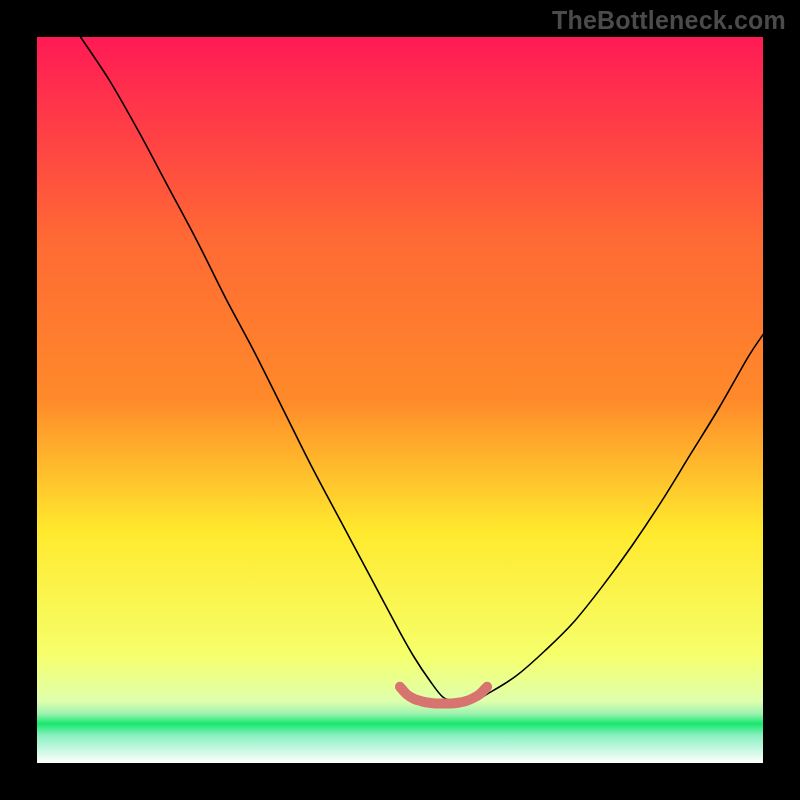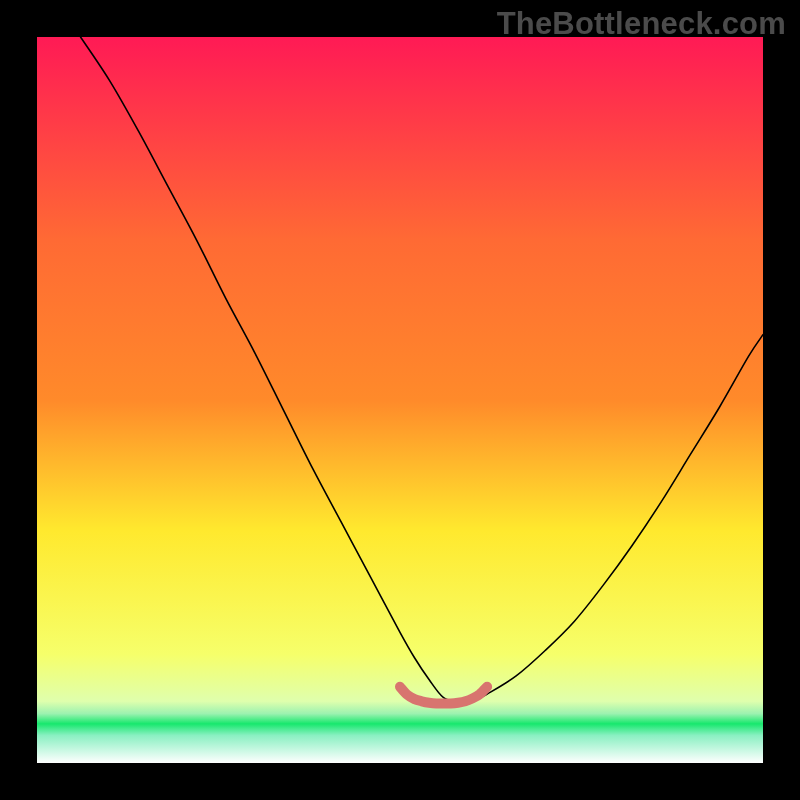--- a/index.html
+++ b/index.html
@@ -15,21 +15,21 @@
     position: relative;
     width: 800px;
     height: 800px;
     background: #000;
   }
   .watermark {
     position: absolute;
     top: 6px;
     right: 14px;
     color: #4b4b4b;
-    font-size: 31px;
+    font-size: 25px;
     font-weight: 600;
     letter-spacing: 0.2px;
     z-index: 10;
   }
   .plot-wrap {
     position: absolute;
     left: 37px;
     top: 37px;
     width: 726px;
     height: 726px;

